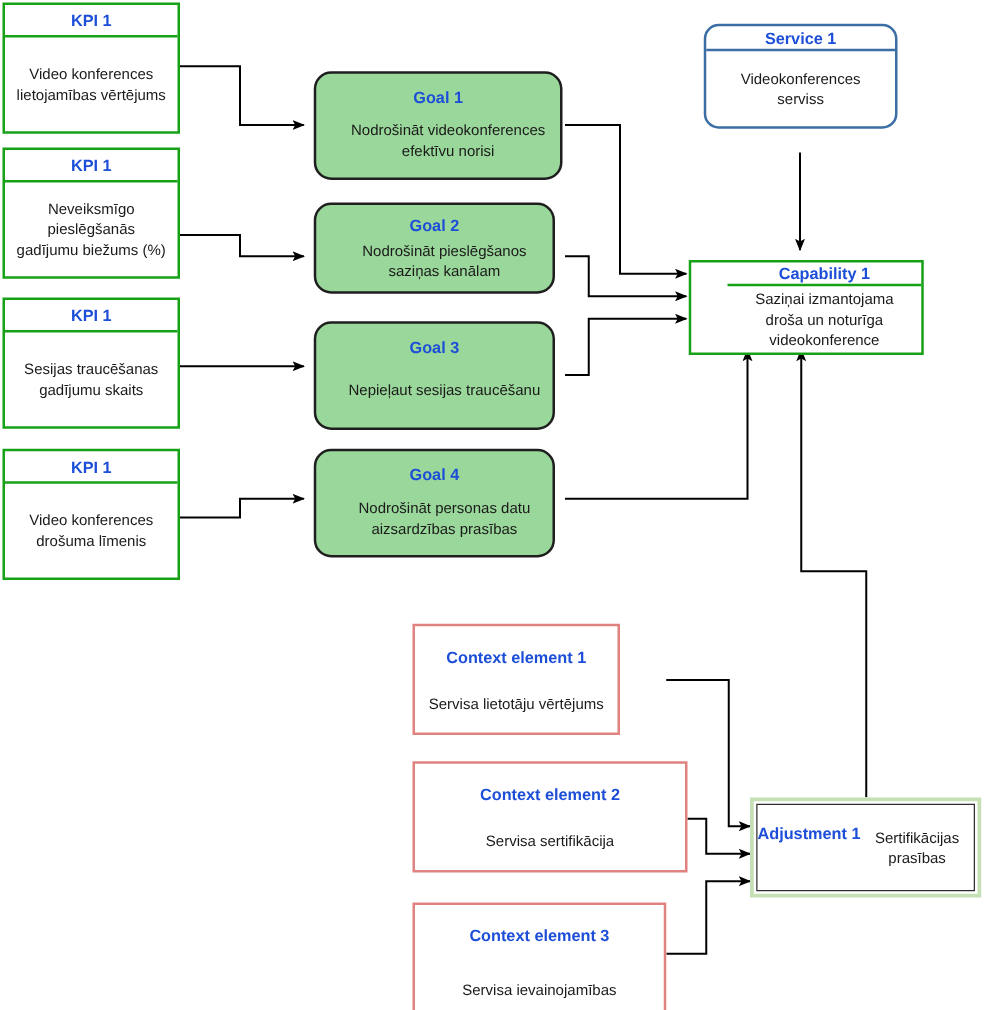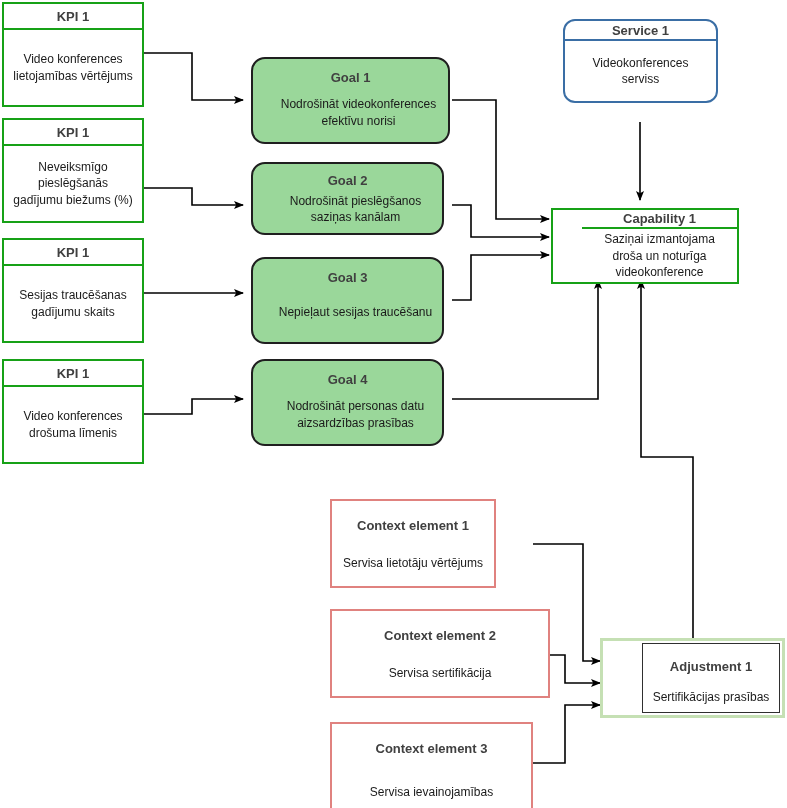--- a/index.html
+++ b/index.html
@@ -30,21 +30,21 @@
   .node {
     position: absolute;
     box-sizing: border-box;
     background: #ffffff;
     display: flex;
     flex-direction: column;
   }
   .node .title {
     font-weight: bold;
     font-size: 13px;
-    color: #404040;
+    color: #1d4ed8;
     text-align: center;
     display: flex;
     align-items: center;
     justify-content: center;
     box-sizing: border-box;
   }
   .node .body {
     flex: 1;
     font-size: 12px;
     color: #1a1a1a;
@@ -116,23 +116,21 @@
   
   .adjustment {
     border: 3px solid #c5e0b4;
     background: #ffffff;
     padding: 2px;
   }
   .adjustment .inner {
     flex: 1;
     border: 1px solid #2f2f2f;
     display: flex;
-    flex-direction: column;
-    background: #ffffff;
-    margin-left: 37px;
+    background: #ffffff;
   }
   .adjustment .title {
     height: 38px;
     padding-top: 6px;
   }
 </style>
 </head>
 <body>
 
 <div id="canvas">

